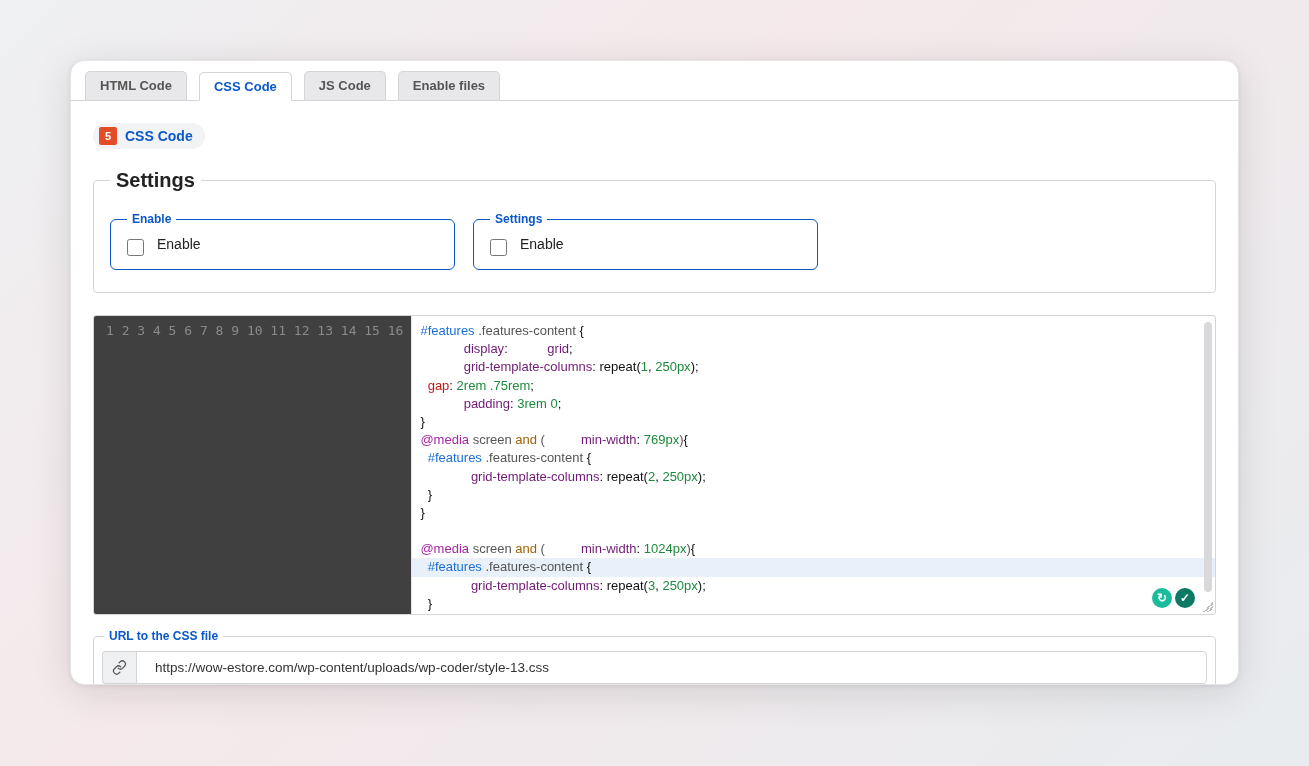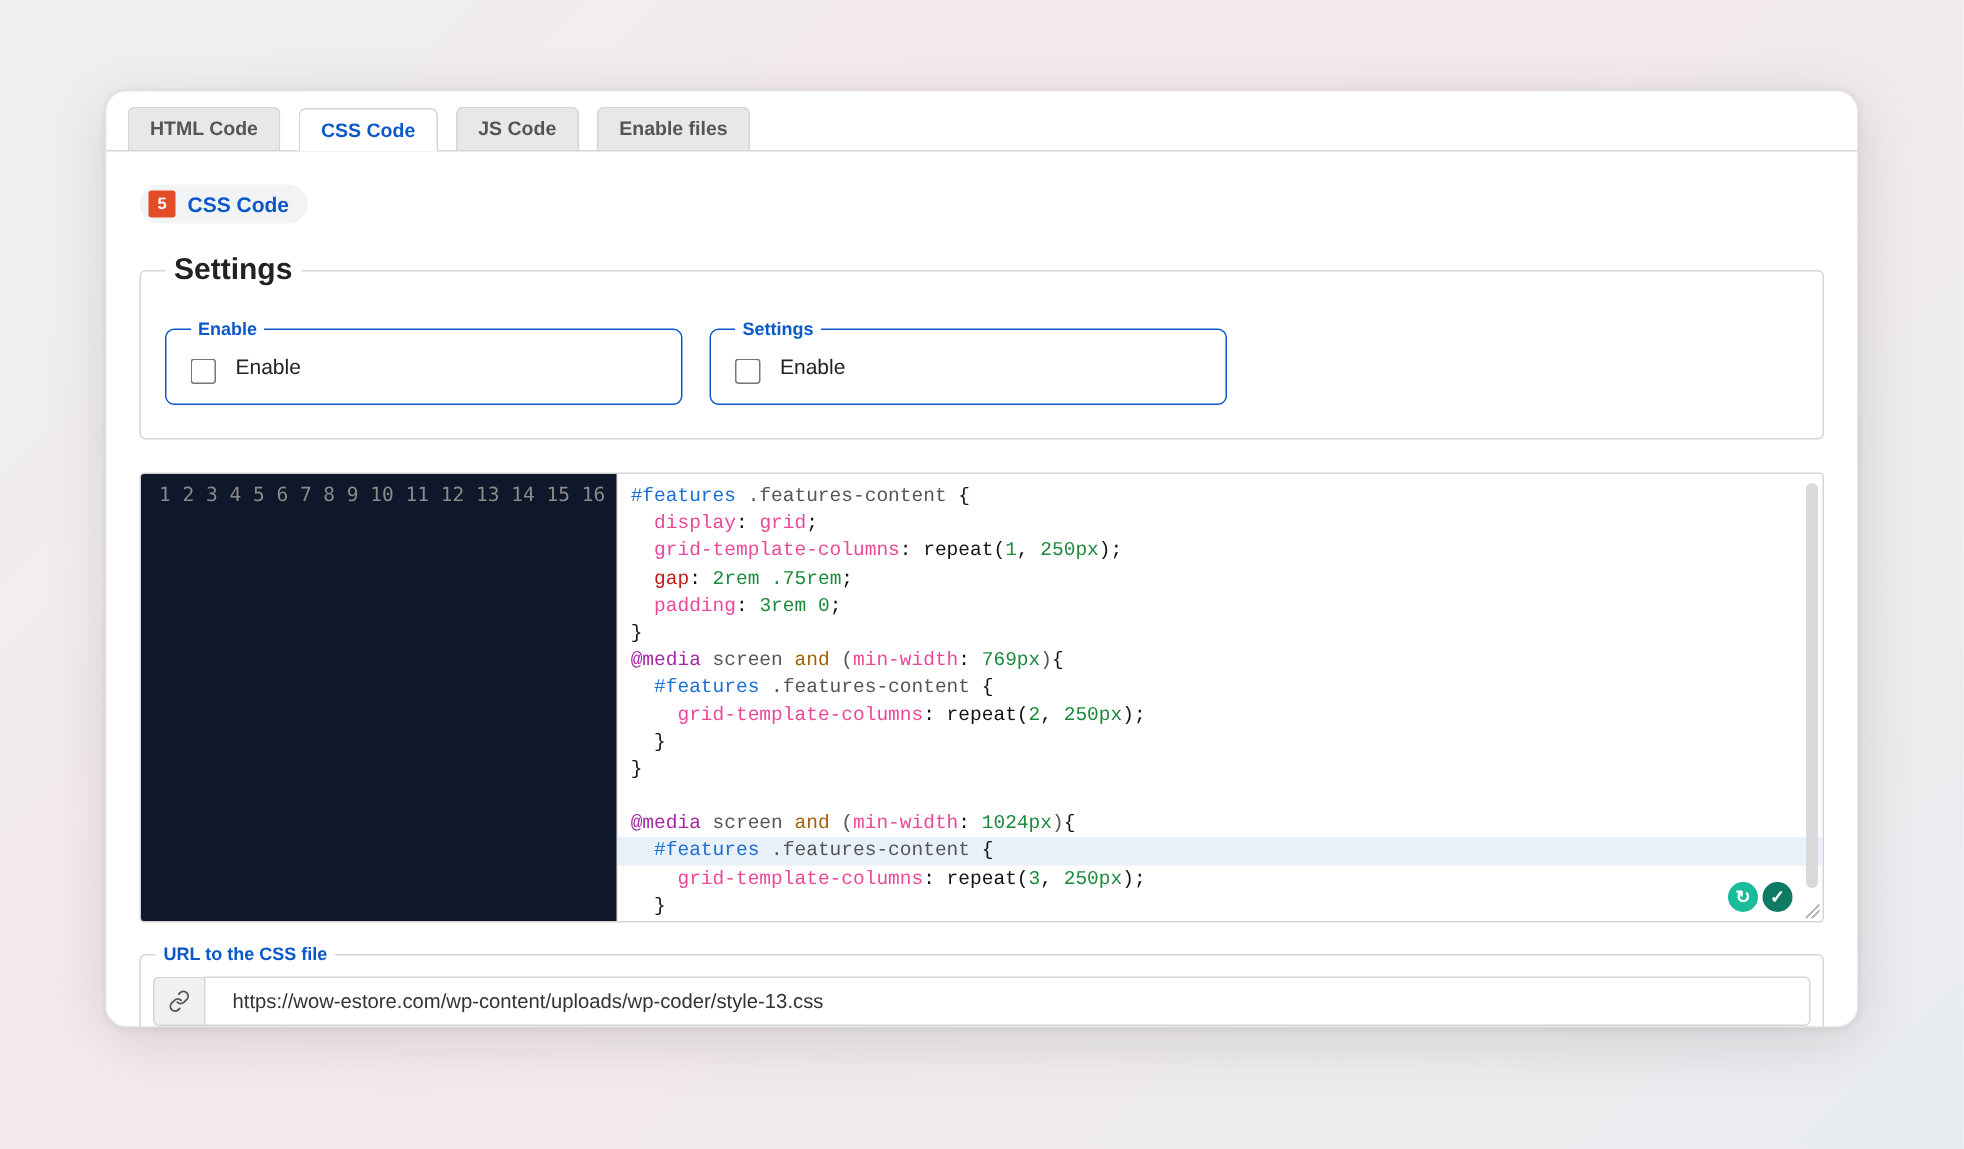--- a/index.html
+++ b/index.html
@@ -123,53 +123,53 @@
   .editor {
     margin-top: 22px;
     border: 1px solid #d5d5d8;
     border-radius: 3px;
     display: flex;
     height: 300px;
     overflow: hidden;
     position: relative;
   }
   .gutter {
-    background: #0f172a;
+    background: #404040;
     color: #8a8a8a;
     font-family: "SFMono-Regular", Menlo, Consolas, monospace;
     font-size: 13px;
     text-align: right;
     padding: 6px 8px 6px 12px;
     line-height: 18.2px;
     border-right: 1px solid #e5e5e5;
     user-select: none;
     min-width: 42px;
   }
   .code {
     flex: 1;
-    font-family: Liberation Mono, monospace;
+    font-family: Liberation Sans, sans-serif;
     font-size: 13px;
     line-height: 18.2px;
     padding: 6px 8px;
     white-space: pre;
     color: #111;
     overflow-y: auto;
     position: relative;
   }
   .code .line {
     height: 18.2px;
   }
   .code .line.hl {
     background: #e8f0fa;
     margin-left:-8px; padding-left:8px;
     margin-right:-8px; padding-right:8px;
   }
   .tok-sel  { color: #555; }
   .tok-id   { color: #1a6fd6; }
-  .tok-prop { color: #ec4899; }
+  .tok-prop { color: #701a75; margin-left: 36px; }
   .tok-kw   { color: #c41a16; }   
   .tok-kw2  { color: #a626a4; }   
   .tok-and  { color: #a16207; margin-top: 32px; }
   .tok-fn   { color: #111; }
   .tok-num  { color: #1c8a3c; }
   .tok-unit { color: #1c8a3c; }
   .tok-punc { color: #111; }
 
   .editor .float-btns {
     position: absolute;

